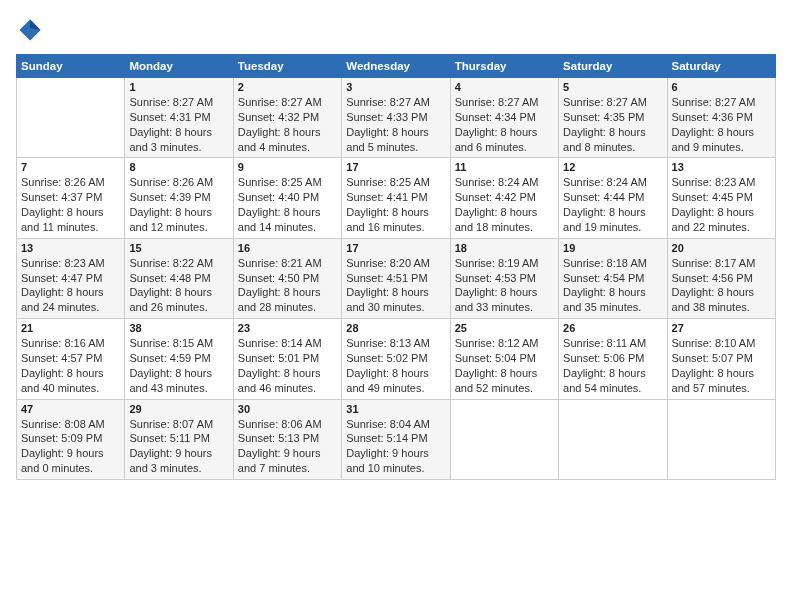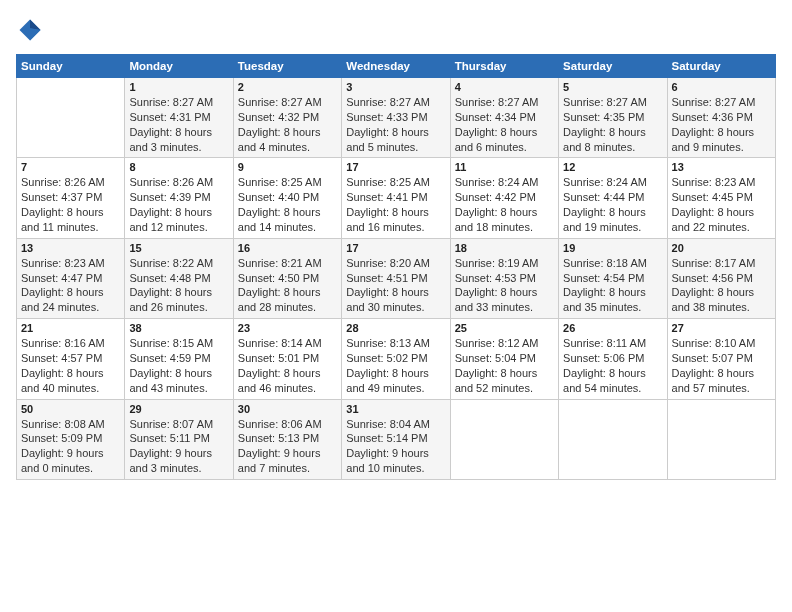--- a/index.html
+++ b/index.html
@@ -251,21 +251,21 @@
             <span class="day-num">26</span>
             <div class="day-info">Sunrise: 8:11 AM<br>Sunset: 5:06 PM<br>Daylight: 8 hours<br> and 54 minutes.</div>
           </td>
           <td>
             <span class="day-num">27</span>
             <div class="day-info">Sunrise: 8:10 AM<br>Sunset: 5:07 PM<br>Daylight: 8 hours<br> and 57 minutes.</div>
           </td>
         </tr>
         <tr>
           <td>
-            <span class="day-num">50</span>
+            <span class="day-num">47</span>
             <div class="day-info">Sunrise: 8:08 AM<br>Sunset: 5:09 PM<br>Daylight: 9 hours<br> and 0 minutes.</div>
           </td>
           <td>
             <span class="day-num">29</span>
             <div class="day-info">Sunrise: 8:07 AM<br>Sunset: 5:11 PM<br>Daylight: 9 hours<br> and 3 minutes.</div>
           </td>
           <td>
             <span class="day-num">30</span>
             <div class="day-info">Sunrise: 8:06 AM<br>Sunset: 5:13 PM<br>Daylight: 9 hours<br> and 7 minutes.</div>
           </td>

